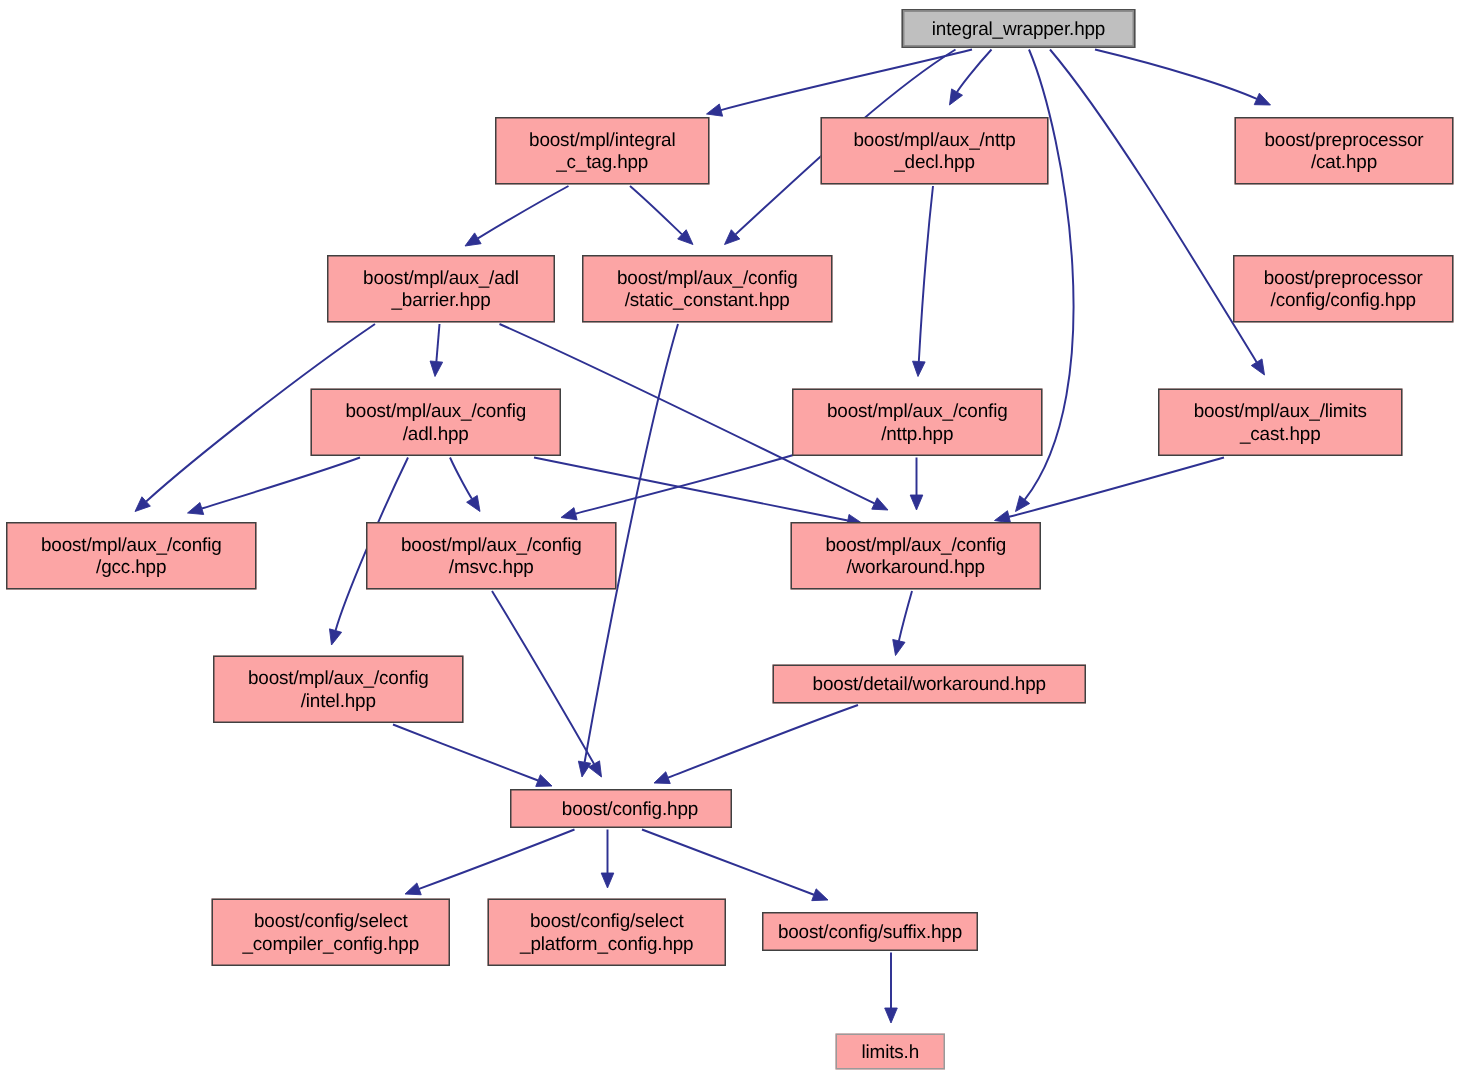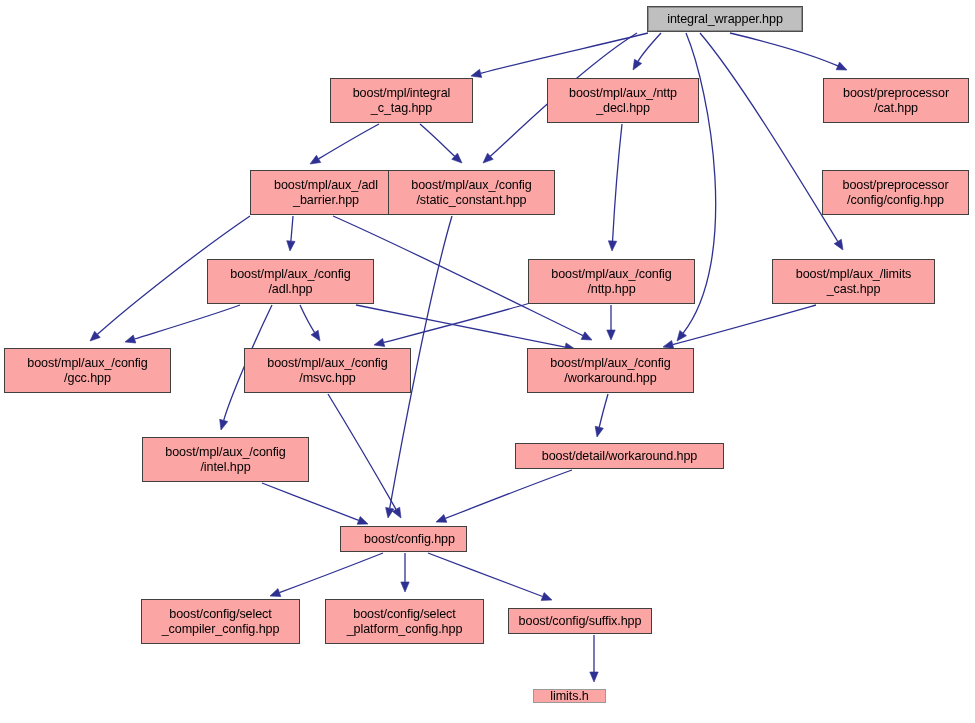--- a/index.html
+++ b/index.html
@@ -115,49 +115,49 @@
       <path class="edge-path" d="M 383 553 C 350 566, 300 585, 279.39 592.56"></path>
       <polygon class="edge-head" points="270,596 277.94,588.61 280.83,596.50"></polygon>
       <path class="edge-path" d="M 405 553 C 405 565, 405 580, 405.00 582.00"></path>
       <polygon class="edge-head" points="405,592 400.80,582.00 409.20,582.00"></polygon>
       <path class="edge-path" d="M 428 553 C 465 567, 520 588, 542.64 596.49"></path>
       <polygon class="edge-head" points="552,600 541.16,600.42 544.11,592.56"></polygon>
       <path class="edge-path" d="M 594 635 C 594 650, 594 668, 594.00 672.00"></path>
       <polygon class="edge-head" points="594,682 589.80,672.00 598.20,672.00"></polygon>
     </svg>
   <div id="node-layer">
-      <div class="node-box root" style="left: 601px; top: 6px; width: 156px; height: 26px; margin-left: 46px;">integral_wrapper.hpp</div>
+      <div class="node-box root" style="left: 601px; top: 6px; width: 156px; height: 26px;">integral_wrapper.hpp</div>
       <div class="node-box" style="left: 330px; top: 78px; width: 143px; height: 45px;">boost/mpl/integral
 _c_tag.hpp</div>
       <div class="node-box" style="left: 547px; top: 78px; width: 152px; height: 45px;">boost/mpl/aux_/nttp
 _decl.hpp</div>
       <div class="node-box" style="left: 823px; top: 78px; width: 146px; height: 45px;">boost/preprocessor
 /cat.hpp</div>
-      <div class="node-box" style="left: 218px; top: 170px; width: 152px; height: 45px; margin-left: 32px;">boost/mpl/aux_/adl
+      <div class="node-box" style="left: 218px; top: 170px; width: 152px; height: 45px;">boost/mpl/aux_/adl
 _barrier.hpp</div>
       <div class="node-box" style="left: 388px; top: 170px; width: 167px; height: 45px;">boost/mpl/aux_/config
 /static_constant.hpp</div>
       <div class="node-box" style="left: 822px; top: 170px; width: 147px; height: 45px;">boost/preprocessor
 /config/config.hpp</div>
       <div class="node-box" style="left: 207px; top: 259px; width: 167px; height: 45px;">boost/mpl/aux_/config
 /adl.hpp</div>
       <div class="node-box" style="left: 528px; top: 259px; width: 167px; height: 45px;">boost/mpl/aux_/config
 /nttp.hpp</div>
       <div class="node-box" style="left: 772px; top: 259px; width: 163px; height: 45px;">boost/mpl/aux_/limits
 _cast.hpp</div>
       <div class="node-box" style="left: 4px; top: 348px; width: 167px; height: 45px;">boost/mpl/aux_/config
 /gcc.hpp</div>
       <div class="node-box" style="left: 244px; top: 348px; width: 167px; height: 45px;">boost/mpl/aux_/config
 /msvc.hpp</div>
       <div class="node-box" style="left: 527px; top: 348px; width: 167px; height: 45px;">boost/mpl/aux_/config
 /workaround.hpp</div>
       <div class="node-box" style="left: 142px; top: 437px; width: 167px; height: 45px;">boost/mpl/aux_/config
 /intel.hpp</div>
       <div class="node-box" style="left: 492px; top: 443px; width: 209px; height: 26px; margin-left: 23px;">boost/detail/workaround.hpp</div>
-      <div class="node-box" style="left: 340px; top: 526px; width: 127px; height: 26px; padding-left: 14px;">boost/config.hpp</div>
+      <div class="node-box" style="left: 340px; top: 526px; width: 148px; height: 26px; padding-left: 14px;">boost/config.hpp</div>
       <div class="node-box" style="left: 141px; top: 599px; width: 159px; height: 45px;">boost/config/select
 _compiler_config.hpp</div>
       <div class="node-box" style="left: 325px; top: 599px; width: 159px; height: 45px;">boost/config/select
 _platform_config.hpp</div>
       <div class="node-box" style="left: 508px; top: 608px; width: 144px; height: 26px;">boost/config/suffix.hpp</div>
-      <div class="node-box plain" style="left: 533px; top: 689px; width: 73px; height: 14px;">limits.h</div>
+      <div class="node-box plain" style="left: 557px; top: 689px; width: 73px; height: 24px;">limits.h</div>
     </div>
 </div>
 
 </body></html>

